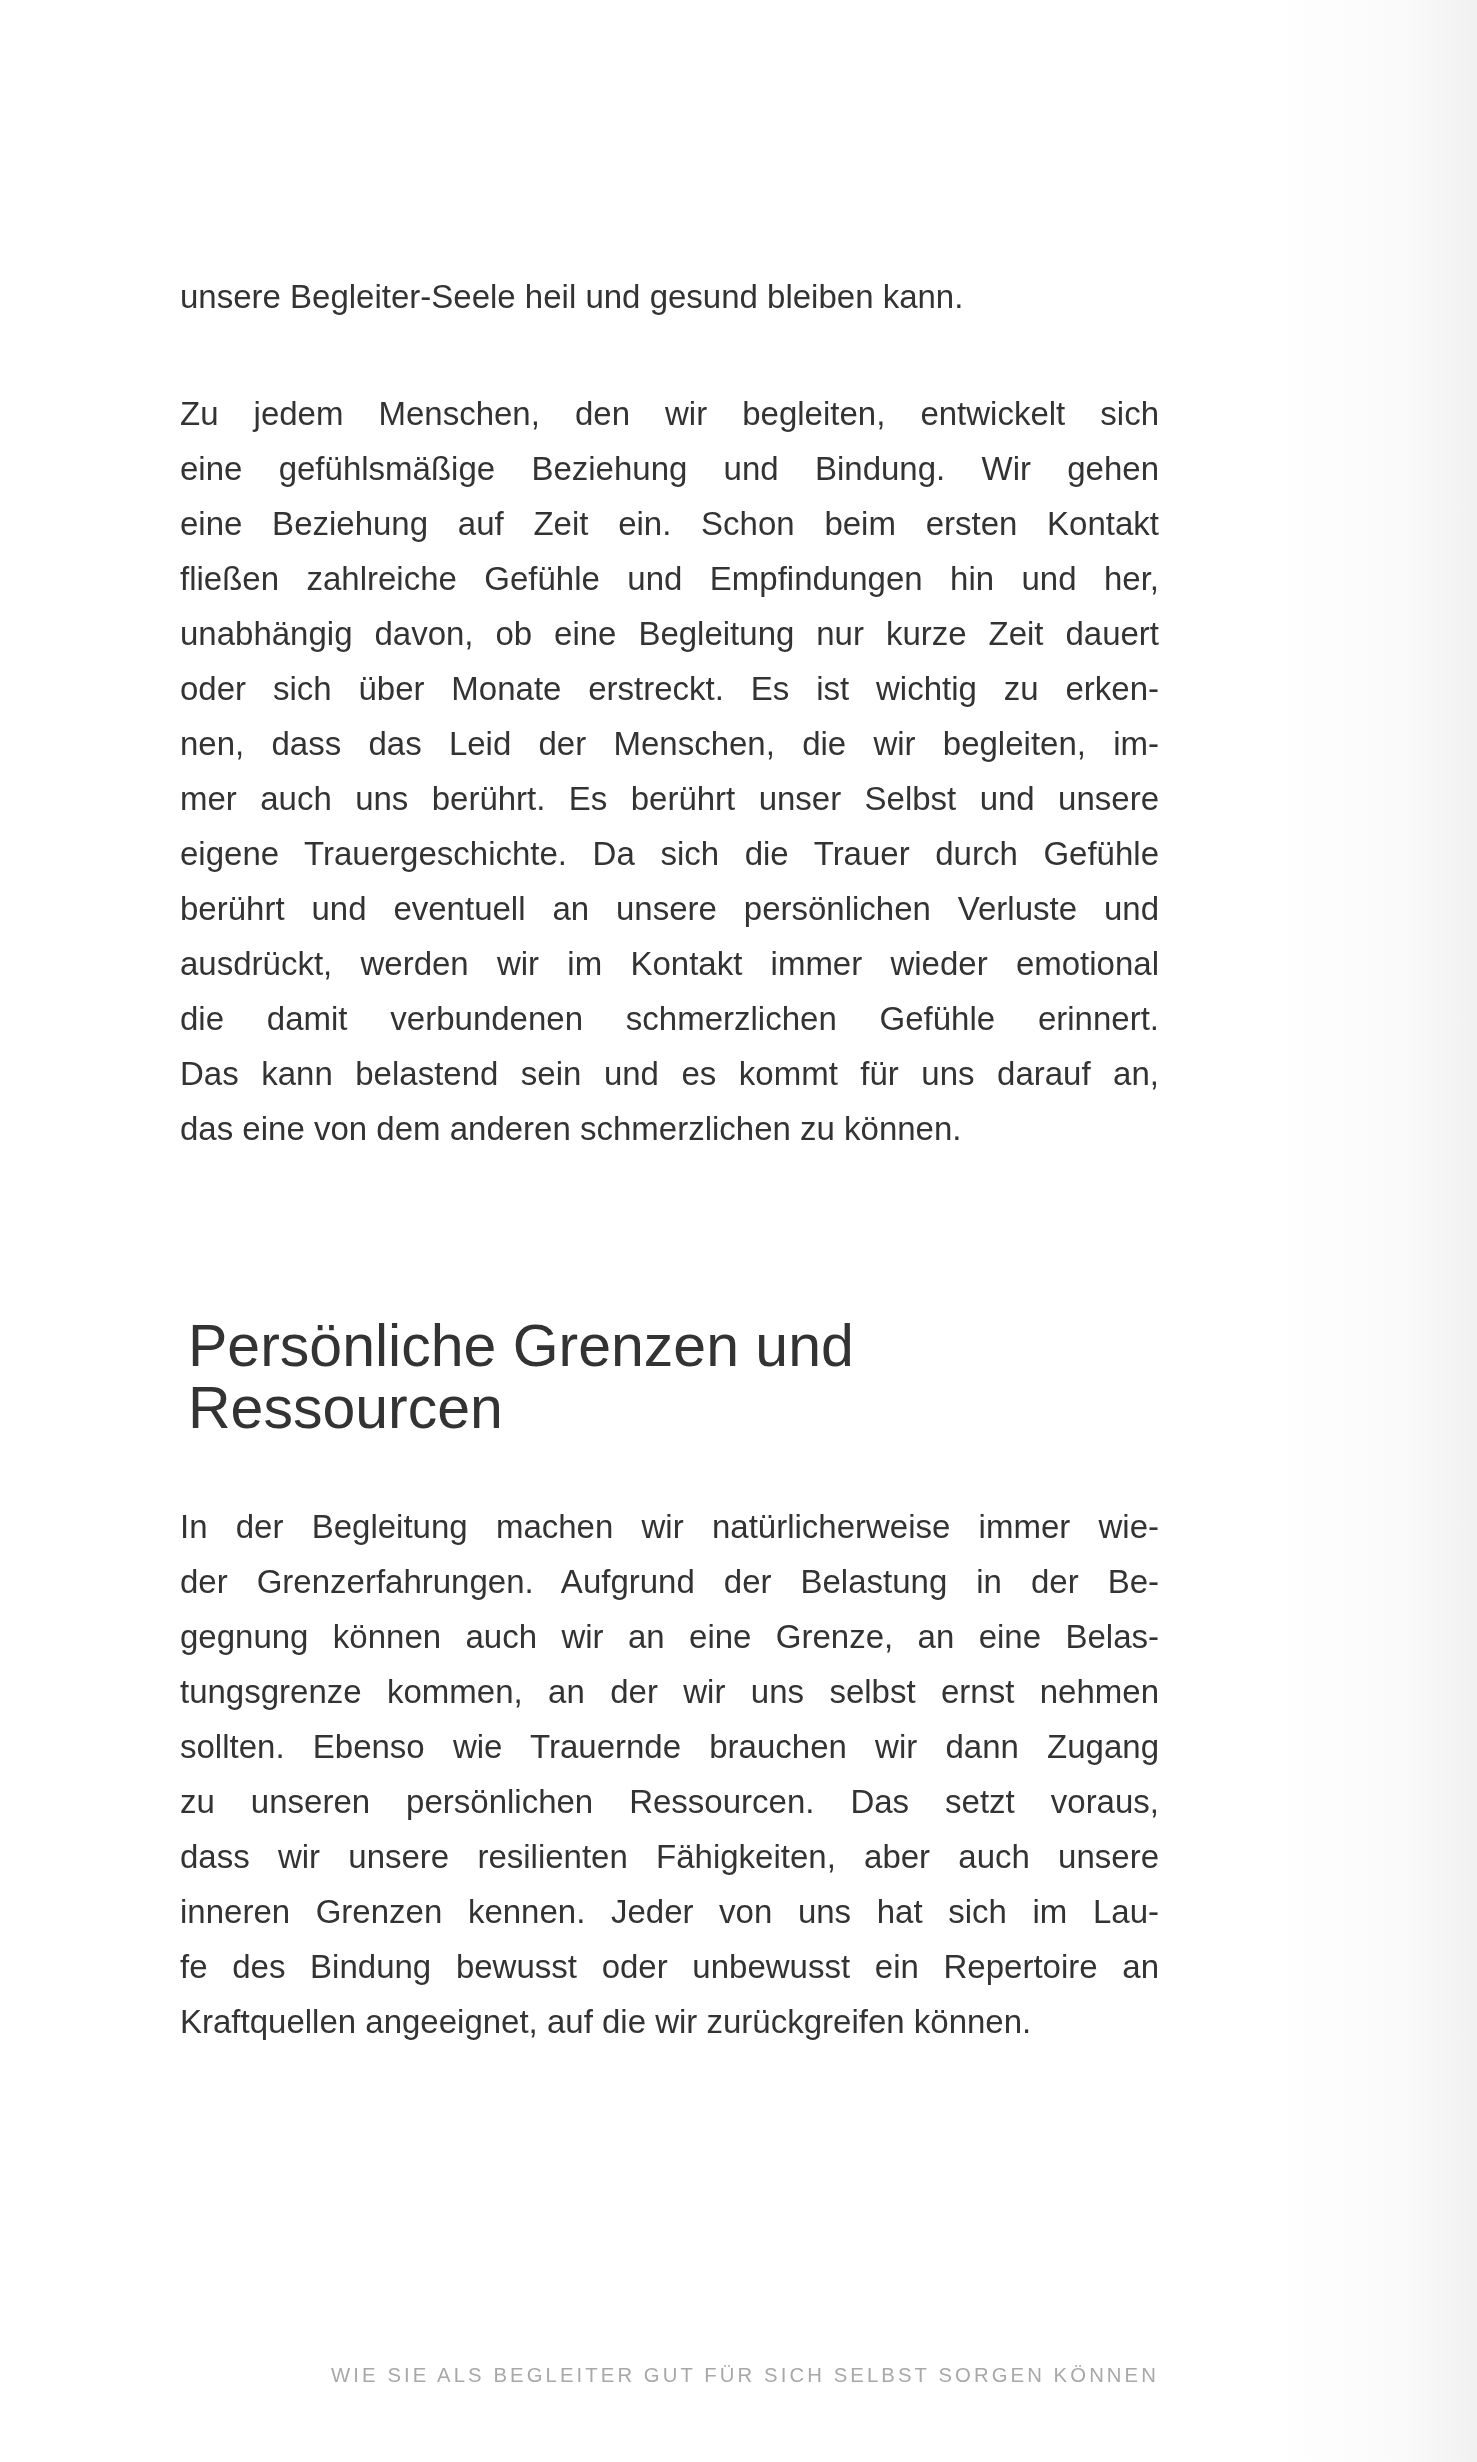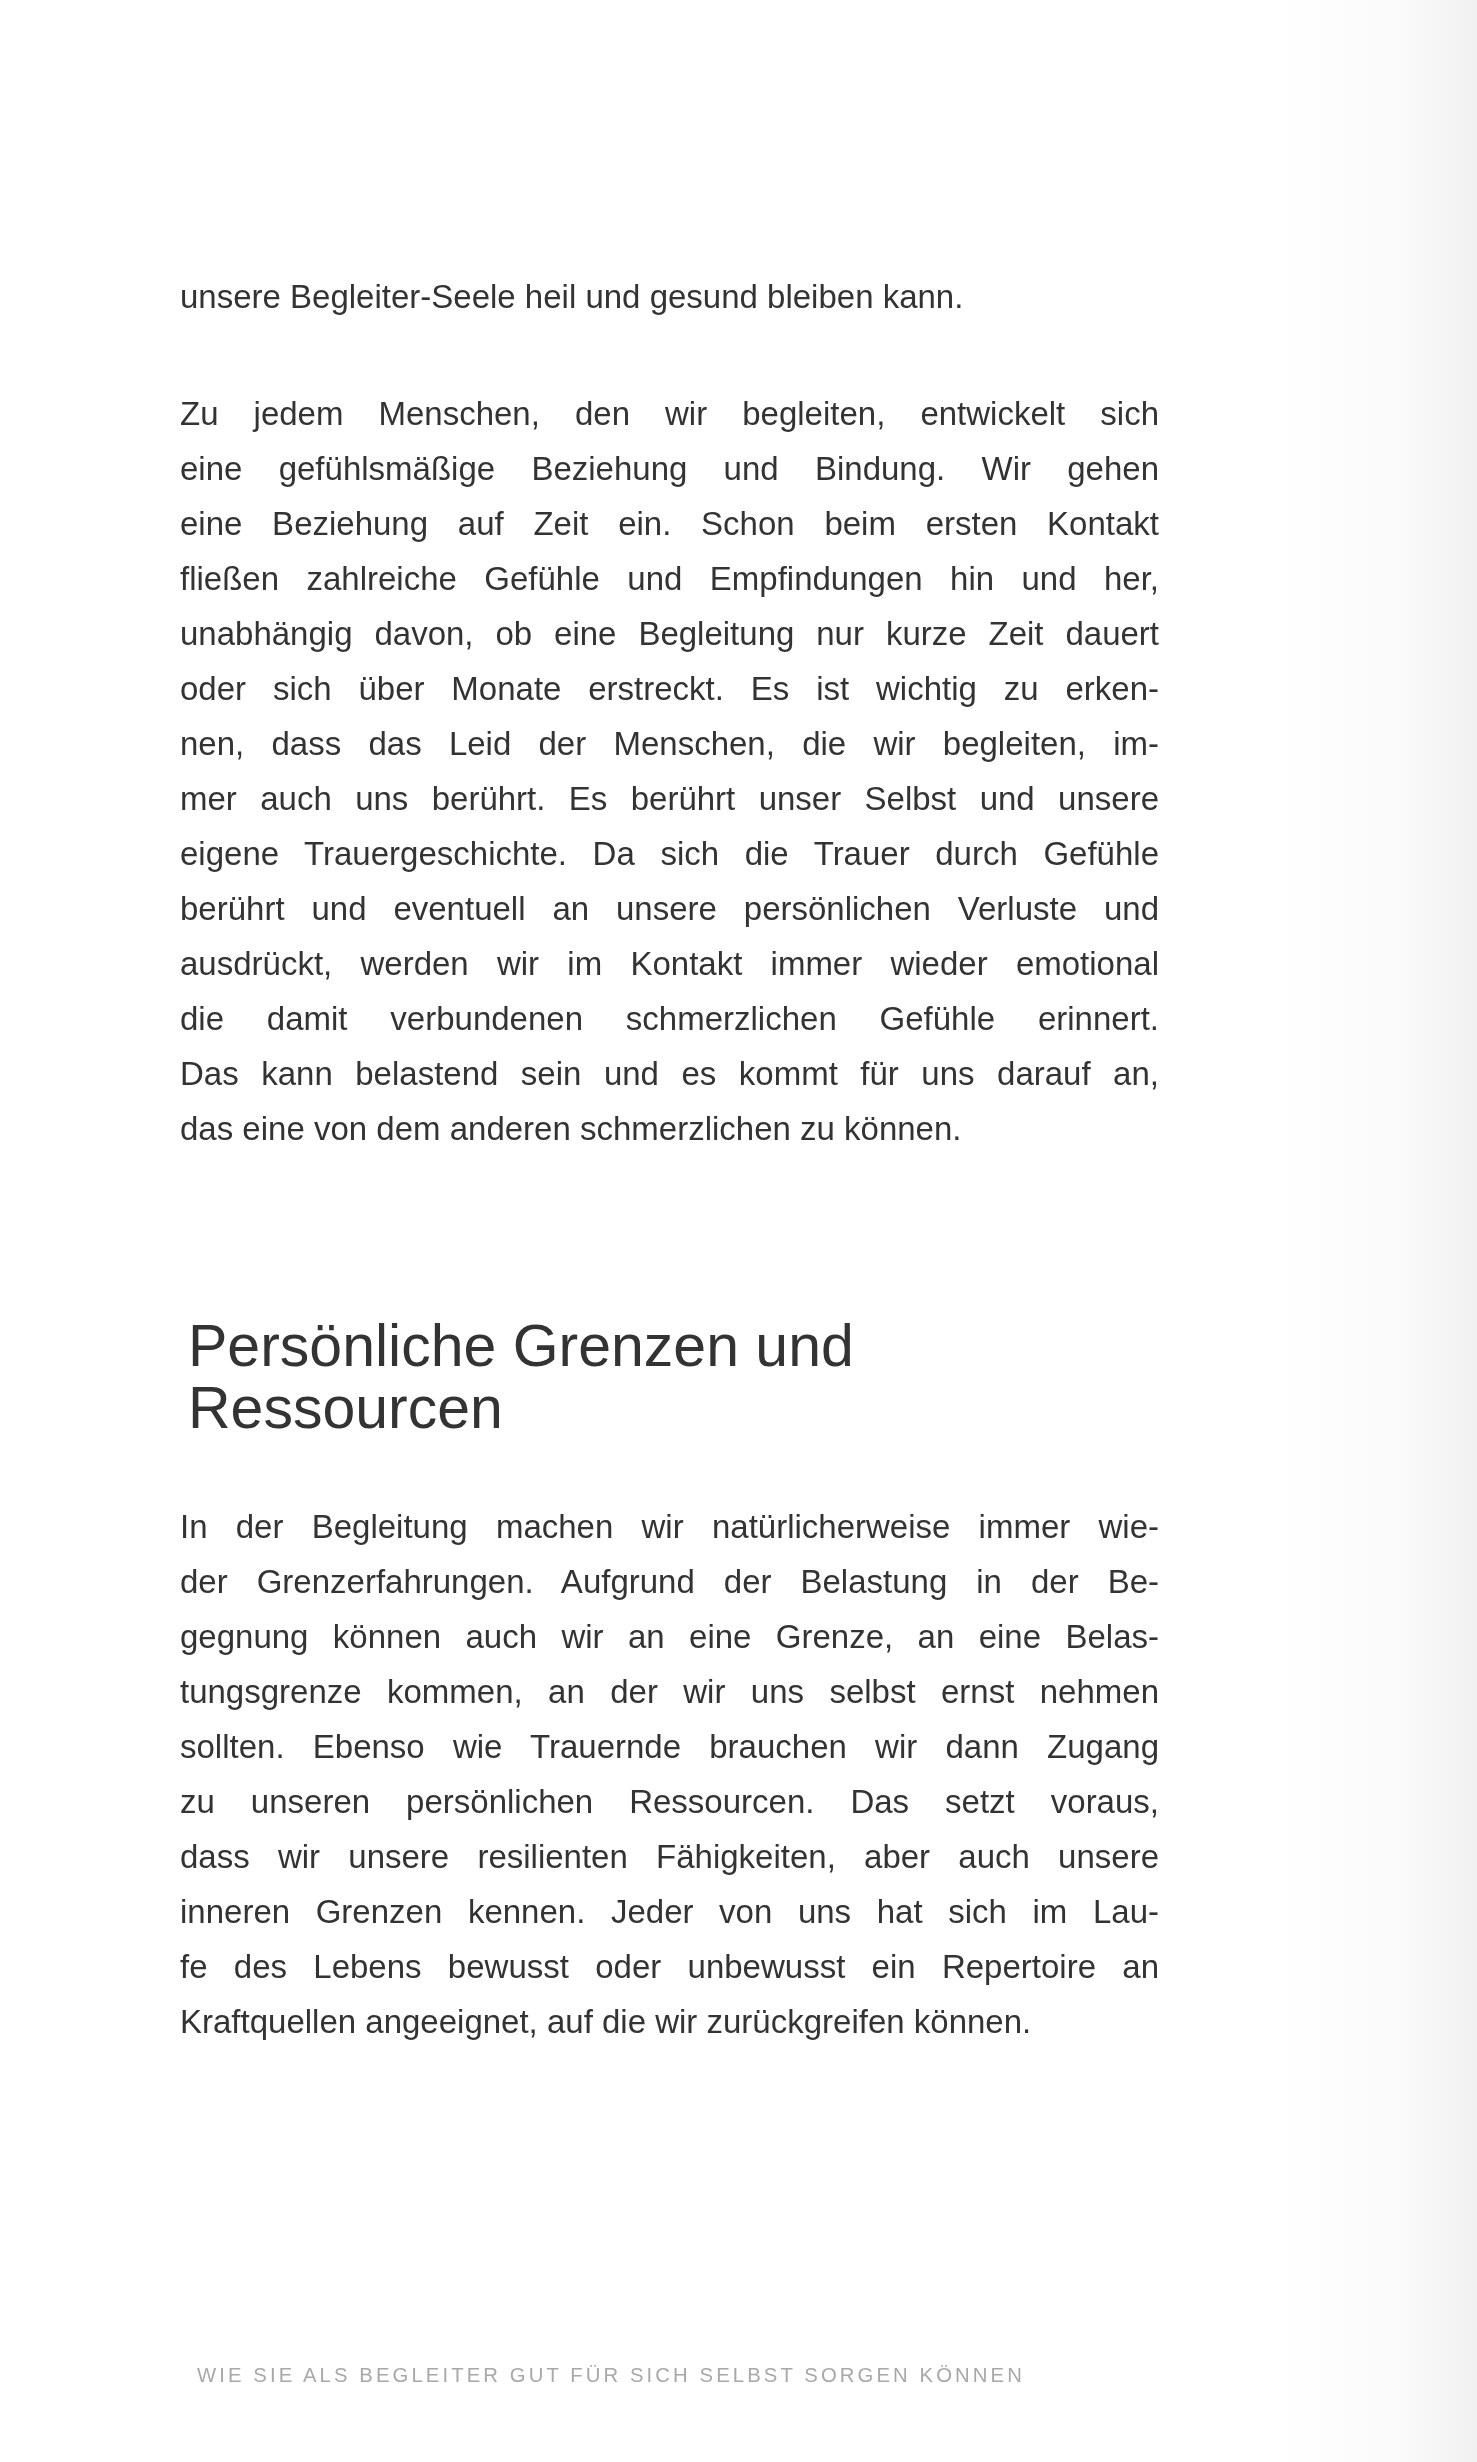--- a/index.html
+++ b/index.html
@@ -48,29 +48,29 @@
     margin: 8px;
     margin-top: 159px;
     font-size: 59px;
     line-height: 62px;
     font-weight: 400;
     color: #333333;
   }
   .boundaries { margin-top: 60px; }
   .running-footer {
     position: absolute;
-    left: 197px;
+    left: 180px;
     top: 2362px;
     width: 979px;
     font-size: 20.3px;
     line-height: 26px;
     letter-spacing: 3.1px;
     font-weight: 400;
     color: #a8a8a8;
-    text-align: left;
+    text-align: right;
     text-transform: uppercase;
   }
 </style>
 </head>
 <body>
 
 <div class="page">
   <main class="column">
 
     <p class="para continuation">
@@ -98,21 +98,21 @@
 
     <p class="para boundaries">
       <span class="line">In der Begleitung machen wir natürlicherweise immer wie-</span>
       <span class="line">der Grenzerfahrungen. Aufgrund der Belastung in der Be-</span>
       <span class="line">gegnung können auch wir an eine Grenze, an eine Belas-</span>
       <span class="line">tungsgrenze kommen, an der wir uns selbst ernst nehmen</span>
       <span class="line">sollten. Ebenso wie Trauernde brauchen wir dann Zugang</span>
       <span class="line">zu unseren persönlichen Ressourcen. Das setzt voraus,</span>
       <span class="line">dass wir unsere resilienten Fähigkeiten, aber auch unsere</span>
       <span class="line">inneren Grenzen kennen. Jeder von uns hat sich im Lau-</span>
-      <span class="line">fe des Lebens bewusst oder unbewusst ein Repertoire an</span>
+      <span class="line">fe des Bindung bewusst oder unbewusst ein Repertoire an</span>
       <span class="line last">Kraftquellen angeeignet, auf die wir zurückgreifen können.</span>
     </p>
 
   </main>
 
   <footer class="running-footer">
     <span>WIE SIE ALS BEGLEITER GUT FÜR SICH SELBST SORGEN KÖNNEN</span>
   </footer>
 </div>
 

